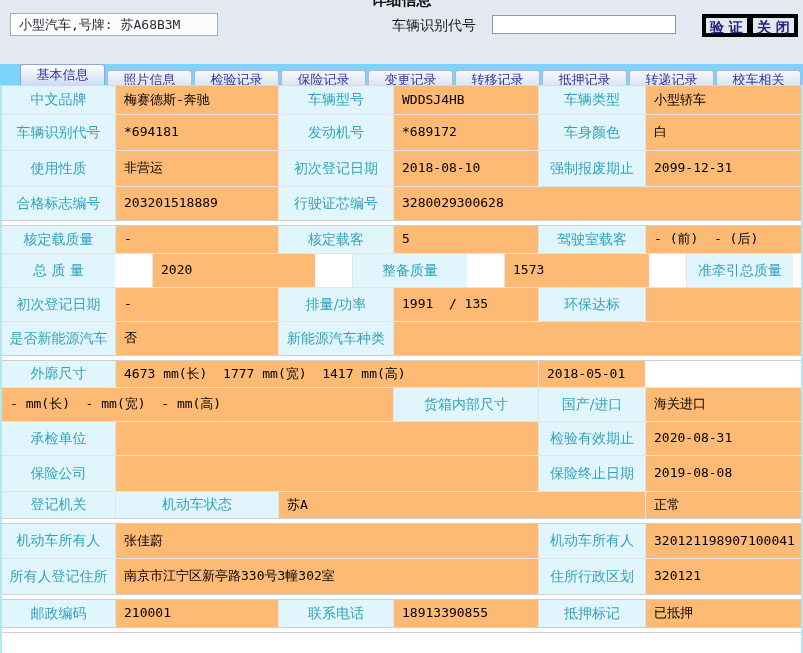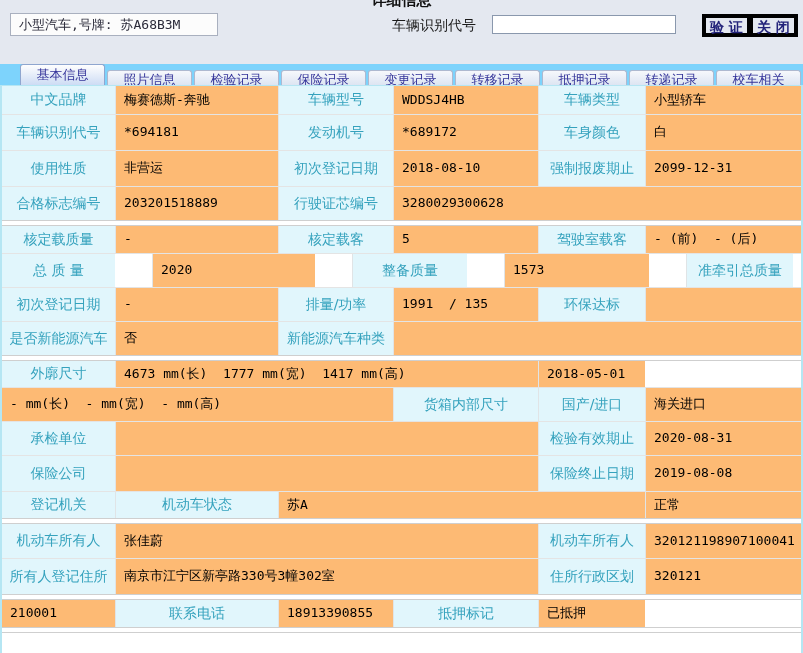--- a/index.html
+++ b/index.html
@@ -224,20 +224,21 @@
       </div>
       <div class="t-row" style="min-height: 36px;">
         <div class="cell label">所有人登记住所</div>
         <div class="cell value" style="grid-column: span 3;">南京市江宁区新亭路330号3幢302室</div>
         <div class="cell label">住所行政区划</div>
         <div class="cell value">320121</div>
       </div>
     </div>
     <div class="group">
       <div class="t-row" style="min-height: 27px;">
+        <div class="cell label">邮政编码</div>
         <div class="cell value">210001</div>
         <div class="cell label">联系电话</div>
         <div class="cell value">18913390855</div>
         <div class="cell label">抵押标记</div>
         <div class="cell value">已抵押</div>
       </div>
     </div>
     <div class="group">
       <div class="t-row" style="min-height: 26px; margin-top: 31px;">
         <div class="cell label">备注</div>

